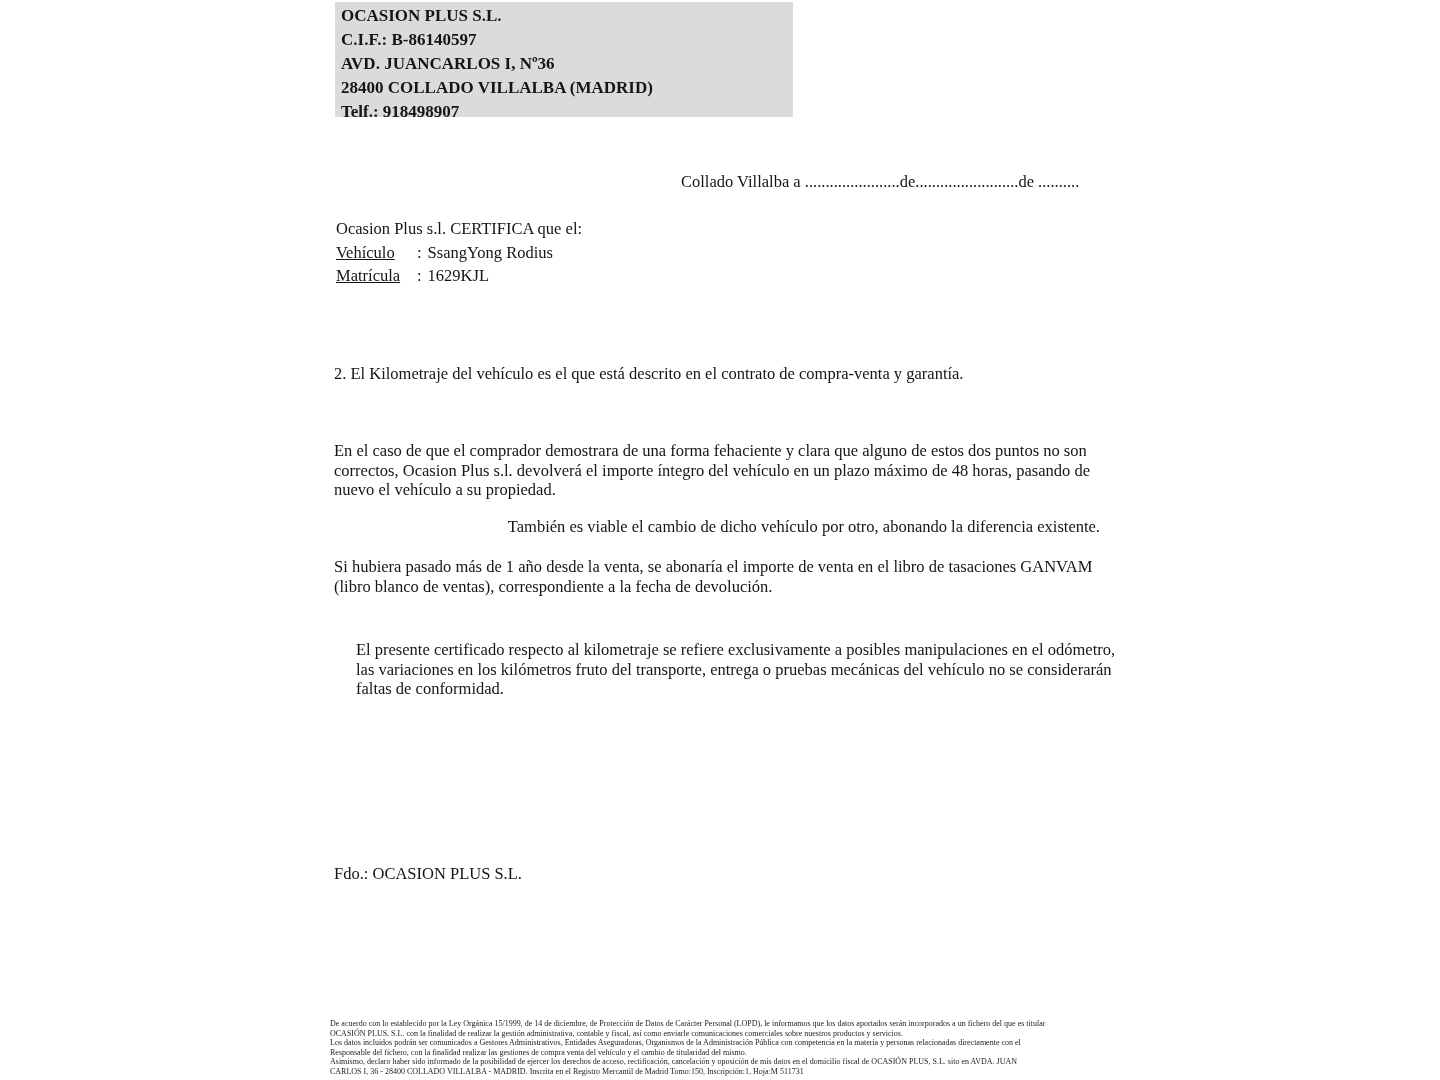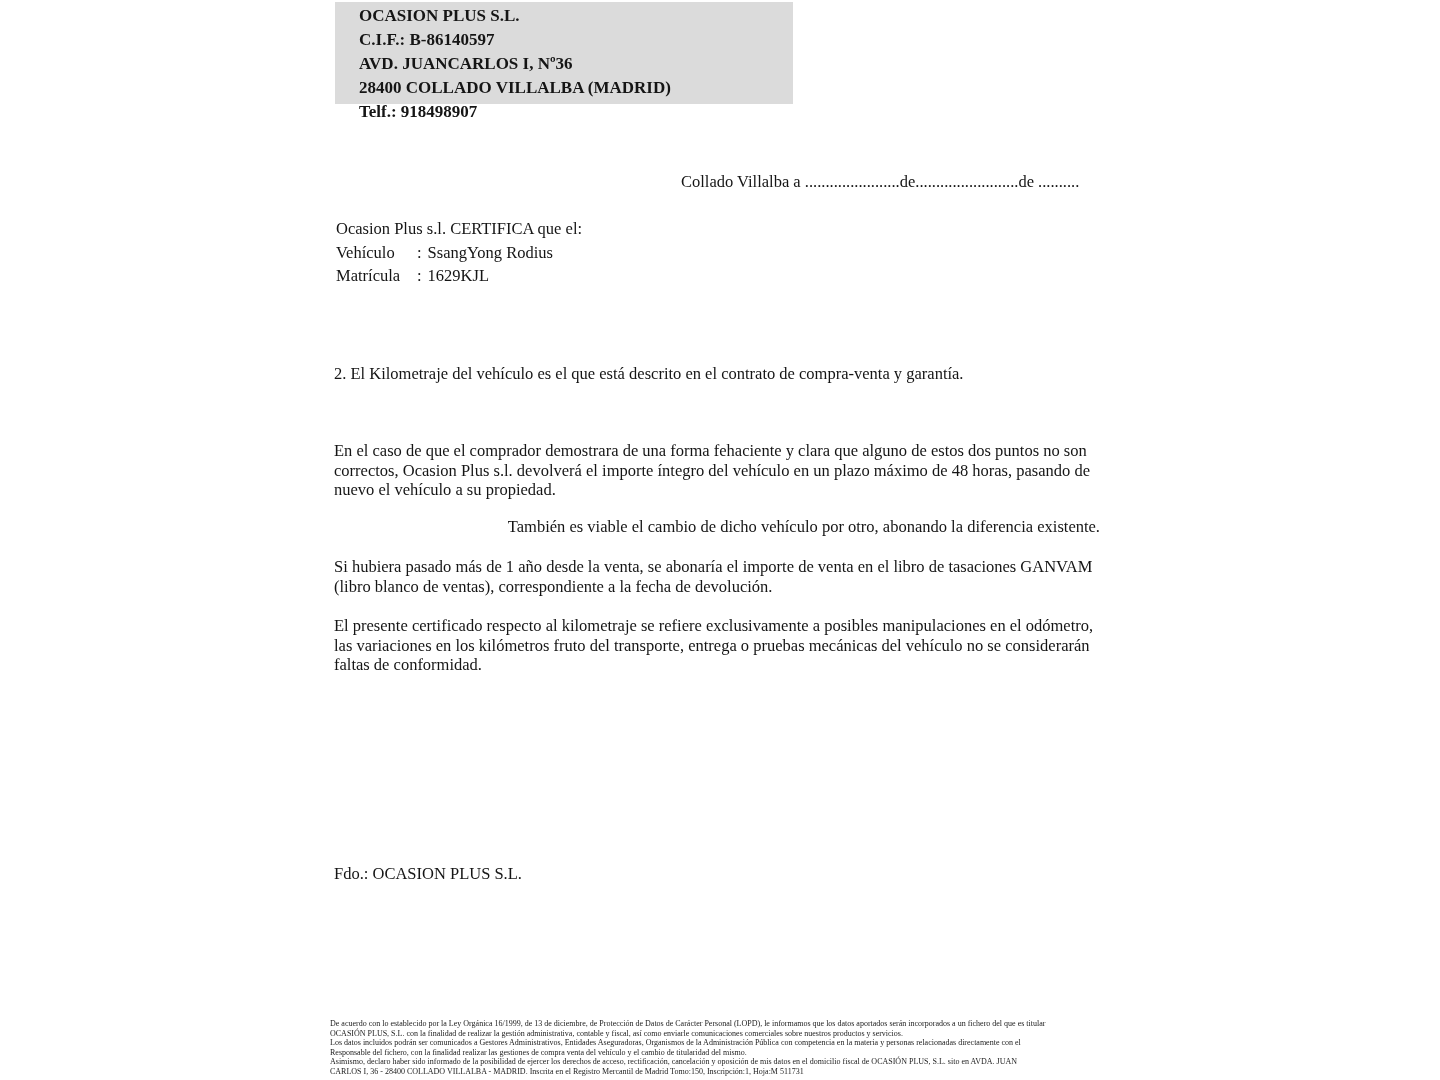--- a/index.html
+++ b/index.html
@@ -10,23 +10,23 @@
     color: #151515;
     font-family: "Liberation Serif", serif;
     position: relative;
     overflow: hidden;
   }
   .doc-page { position: absolute; inset: 0; background: #ffffff; }
 
   .header-box {
     position: absolute;
     left: 335px; top: 2px;
-    width: 458px; height: 102px;
+    width: 458px; height: 115px;
     background: #dbdbdb;
-    padding: 2px 0 0 24px;
+    padding: 2px 0 0 6px;
   }
   .header-box .hline {
     font-weight: bold;
     font-size: 17px;
     line-height: 24px;
     white-space: nowrap;
   }
 
   .date-line {
     position: absolute;
@@ -40,36 +40,37 @@
   .cert-block {
     position: absolute;
     left: 336px; top: 217px;
     font-size: 16.5px;
     line-height: 23.5px;
   }
   .cert-field { white-space: nowrap; }
   .field-label {
     display: inline-block;
     width: 81px;
+    text-decoration: underline;
   }
   .field-sep { margin-right: 6px; }
 
   .body-text {
     position: absolute;
     left: 334px;
     width: 766px;
     font-size: 16.5px;
     line-height: 19.5px;
   }
   .pt-1 { top: 326px; }
   .pt-2 { top: 364px; }
   .para-refund   { top: 441px; }
   .para-exchange { top: 517px; text-align: right; }
   .para-ganvam   { top: 557px; }
-  .para-odometer { top: 616px; }
+  .para-odometer { top: 640px; margin-left: 22px; }
   .signature     { top: 864px; }
 
   .legal-block {
     position: absolute;
     left: 330px; top: 1019px;
     font-size: 8px;
     line-height: 9.5px;
     color: #1b1b1b;
   }
   .legal-block .lline { white-space: nowrap; }
@@ -102,21 +103,21 @@
   <div class="body-text pt-2">2. El Kilometraje del vehículo es el que está descrito en el contrato de compra-venta y garantía.</div>
 
   <div class="body-text para-refund">En el caso de que el comprador demostrara de una forma fehaciente y clara que alguno de estos dos puntos no son correctos, Ocasion Plus s.l. devolverá el importe íntegro del vehículo en un plazo máximo de 48 horas, pasando de nuevo el vehículo a su propiedad.</div>
   <div class="body-text para-exchange">También es viable el cambio de dicho vehículo por otro, abonando la diferencia existente.</div>
   <div class="body-text para-ganvam">Si hubiera pasado más de 1 año desde la venta, se abonaría el importe de venta en el libro de tasaciones GANVAM (libro blanco de ventas), correspondiente a la fecha de devolución.</div>
   <div class="body-text para-odometer">El presente certificado respecto al kilometraje se refiere exclusivamente a posibles manipulaciones en el odómetro, las variaciones en los kilómetros fruto del transporte, entrega o pruebas mecánicas del vehículo no se considerarán faltas de conformidad.</div>
 
   <div class="body-text signature">Fdo.: OCASION PLUS S.L.</div>
 
   <div class="legal-block">
-    <div class="lline">De acuerdo con lo establecido por la Ley Orgánica 16/1999, de 13 de diciembre, de Protección de Datos de Carácter Personal (LOPD), le informamos que los datos aportados serán incorporados a un fichero del que es titular</div>
+    <div class="lline">De acuerdo con lo establecido por la Ley Orgánica 15/1999, de 14 de diciembre, de Protección de Datos de Carácter Personal (LOPD), le informamos que los datos aportados serán incorporados a un fichero del que es titular</div>
     <div class="lline">OCASIÓN PLUS, S.L. con la finalidad de realizar la gestión administrativa, contable y fiscal, así como enviarle comunicaciones comerciales sobre nuestros productos y servicios.</div>
     <div class="lline">Los datos incluidos podrán ser comunicados a Gestores Administrativos, Entidades Aseguradoras, Organismos de la Administración Pública con competencia en la materia y personas relacionadas directamente con el</div>
     <div class="lline">Responsable del fichero, con la finalidad realizar las gestiones de compra venta del vehículo y el cambio de titularidad del mismo.</div>
     <div class="lline">Asimismo, declaro haber sido informado de la posibilidad de ejercer los derechos de acceso, rectificación, cancelación y oposición de mis datos en el domicilio fiscal de OCASIÓN PLUS, S.L. sito en AVDA. JUAN</div>
     <div class="lline">CARLOS I, 36 - 28400 COLLADO VILLALBA - MADRID. Inscrita en el Registro Mercantil de Madrid Tomo:150, Inscripción:1, Hoja:M 511731</div>
   </div>
 
 </div>
 
 </body></html>

